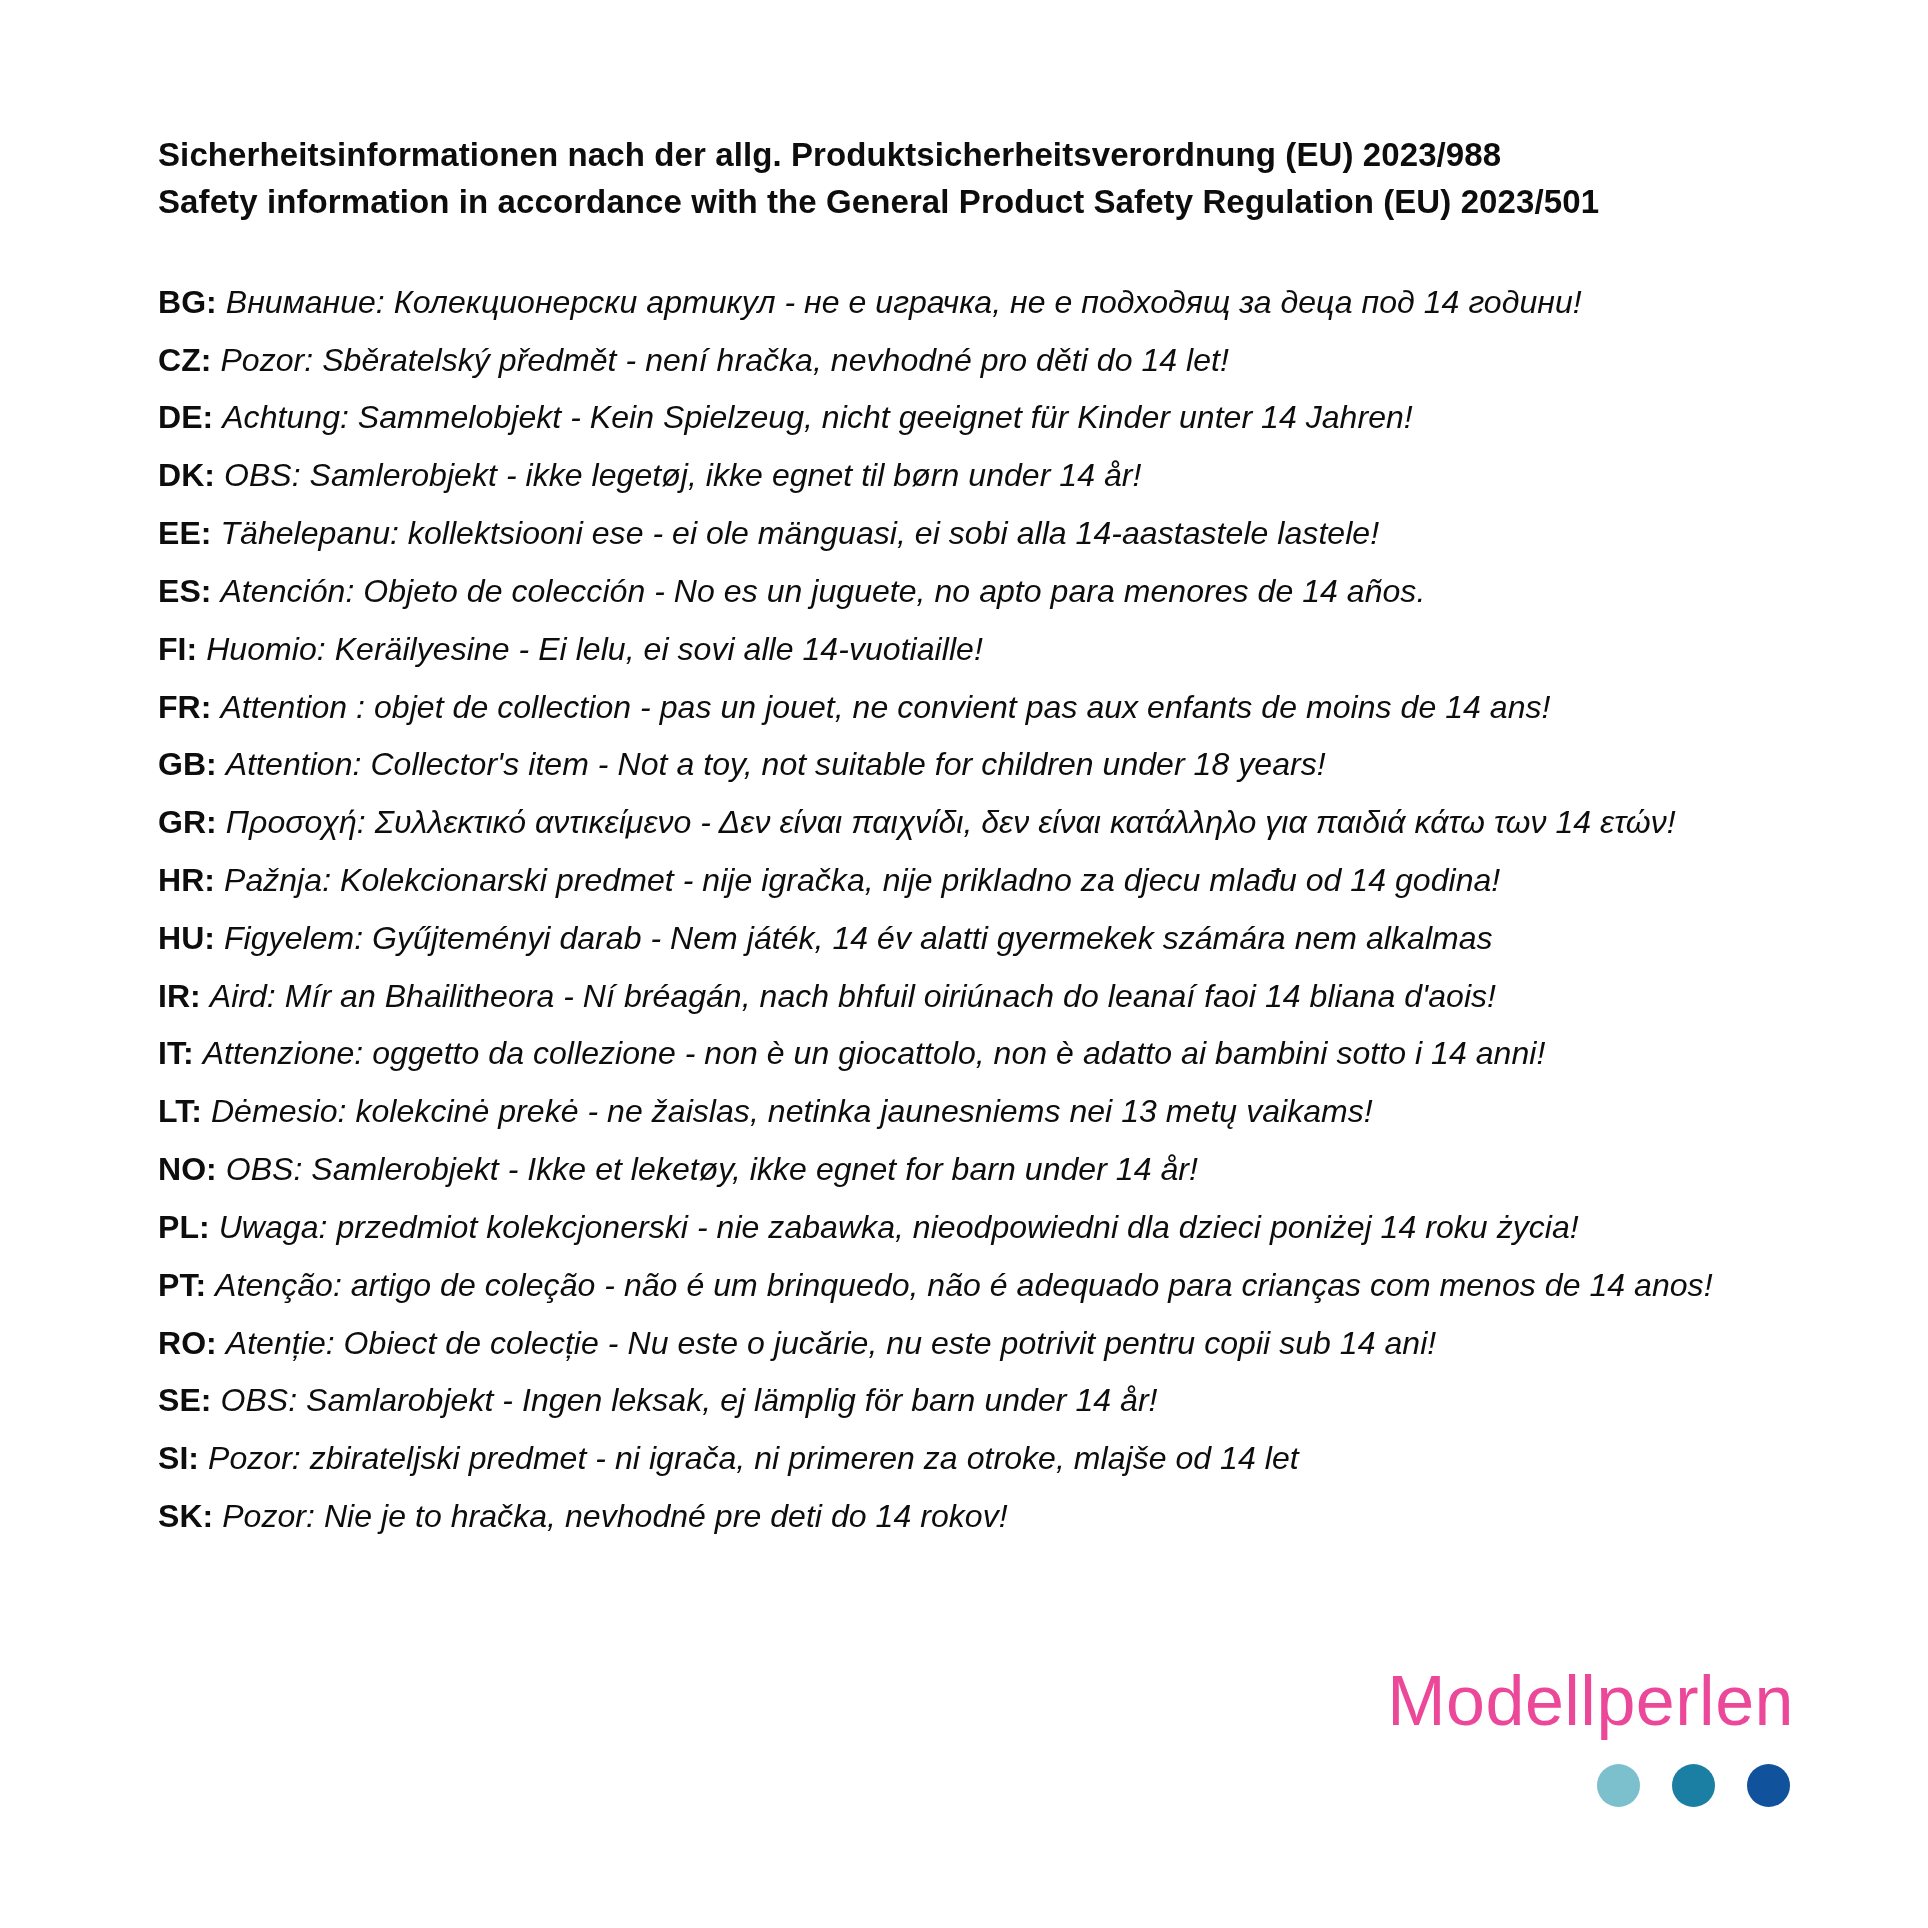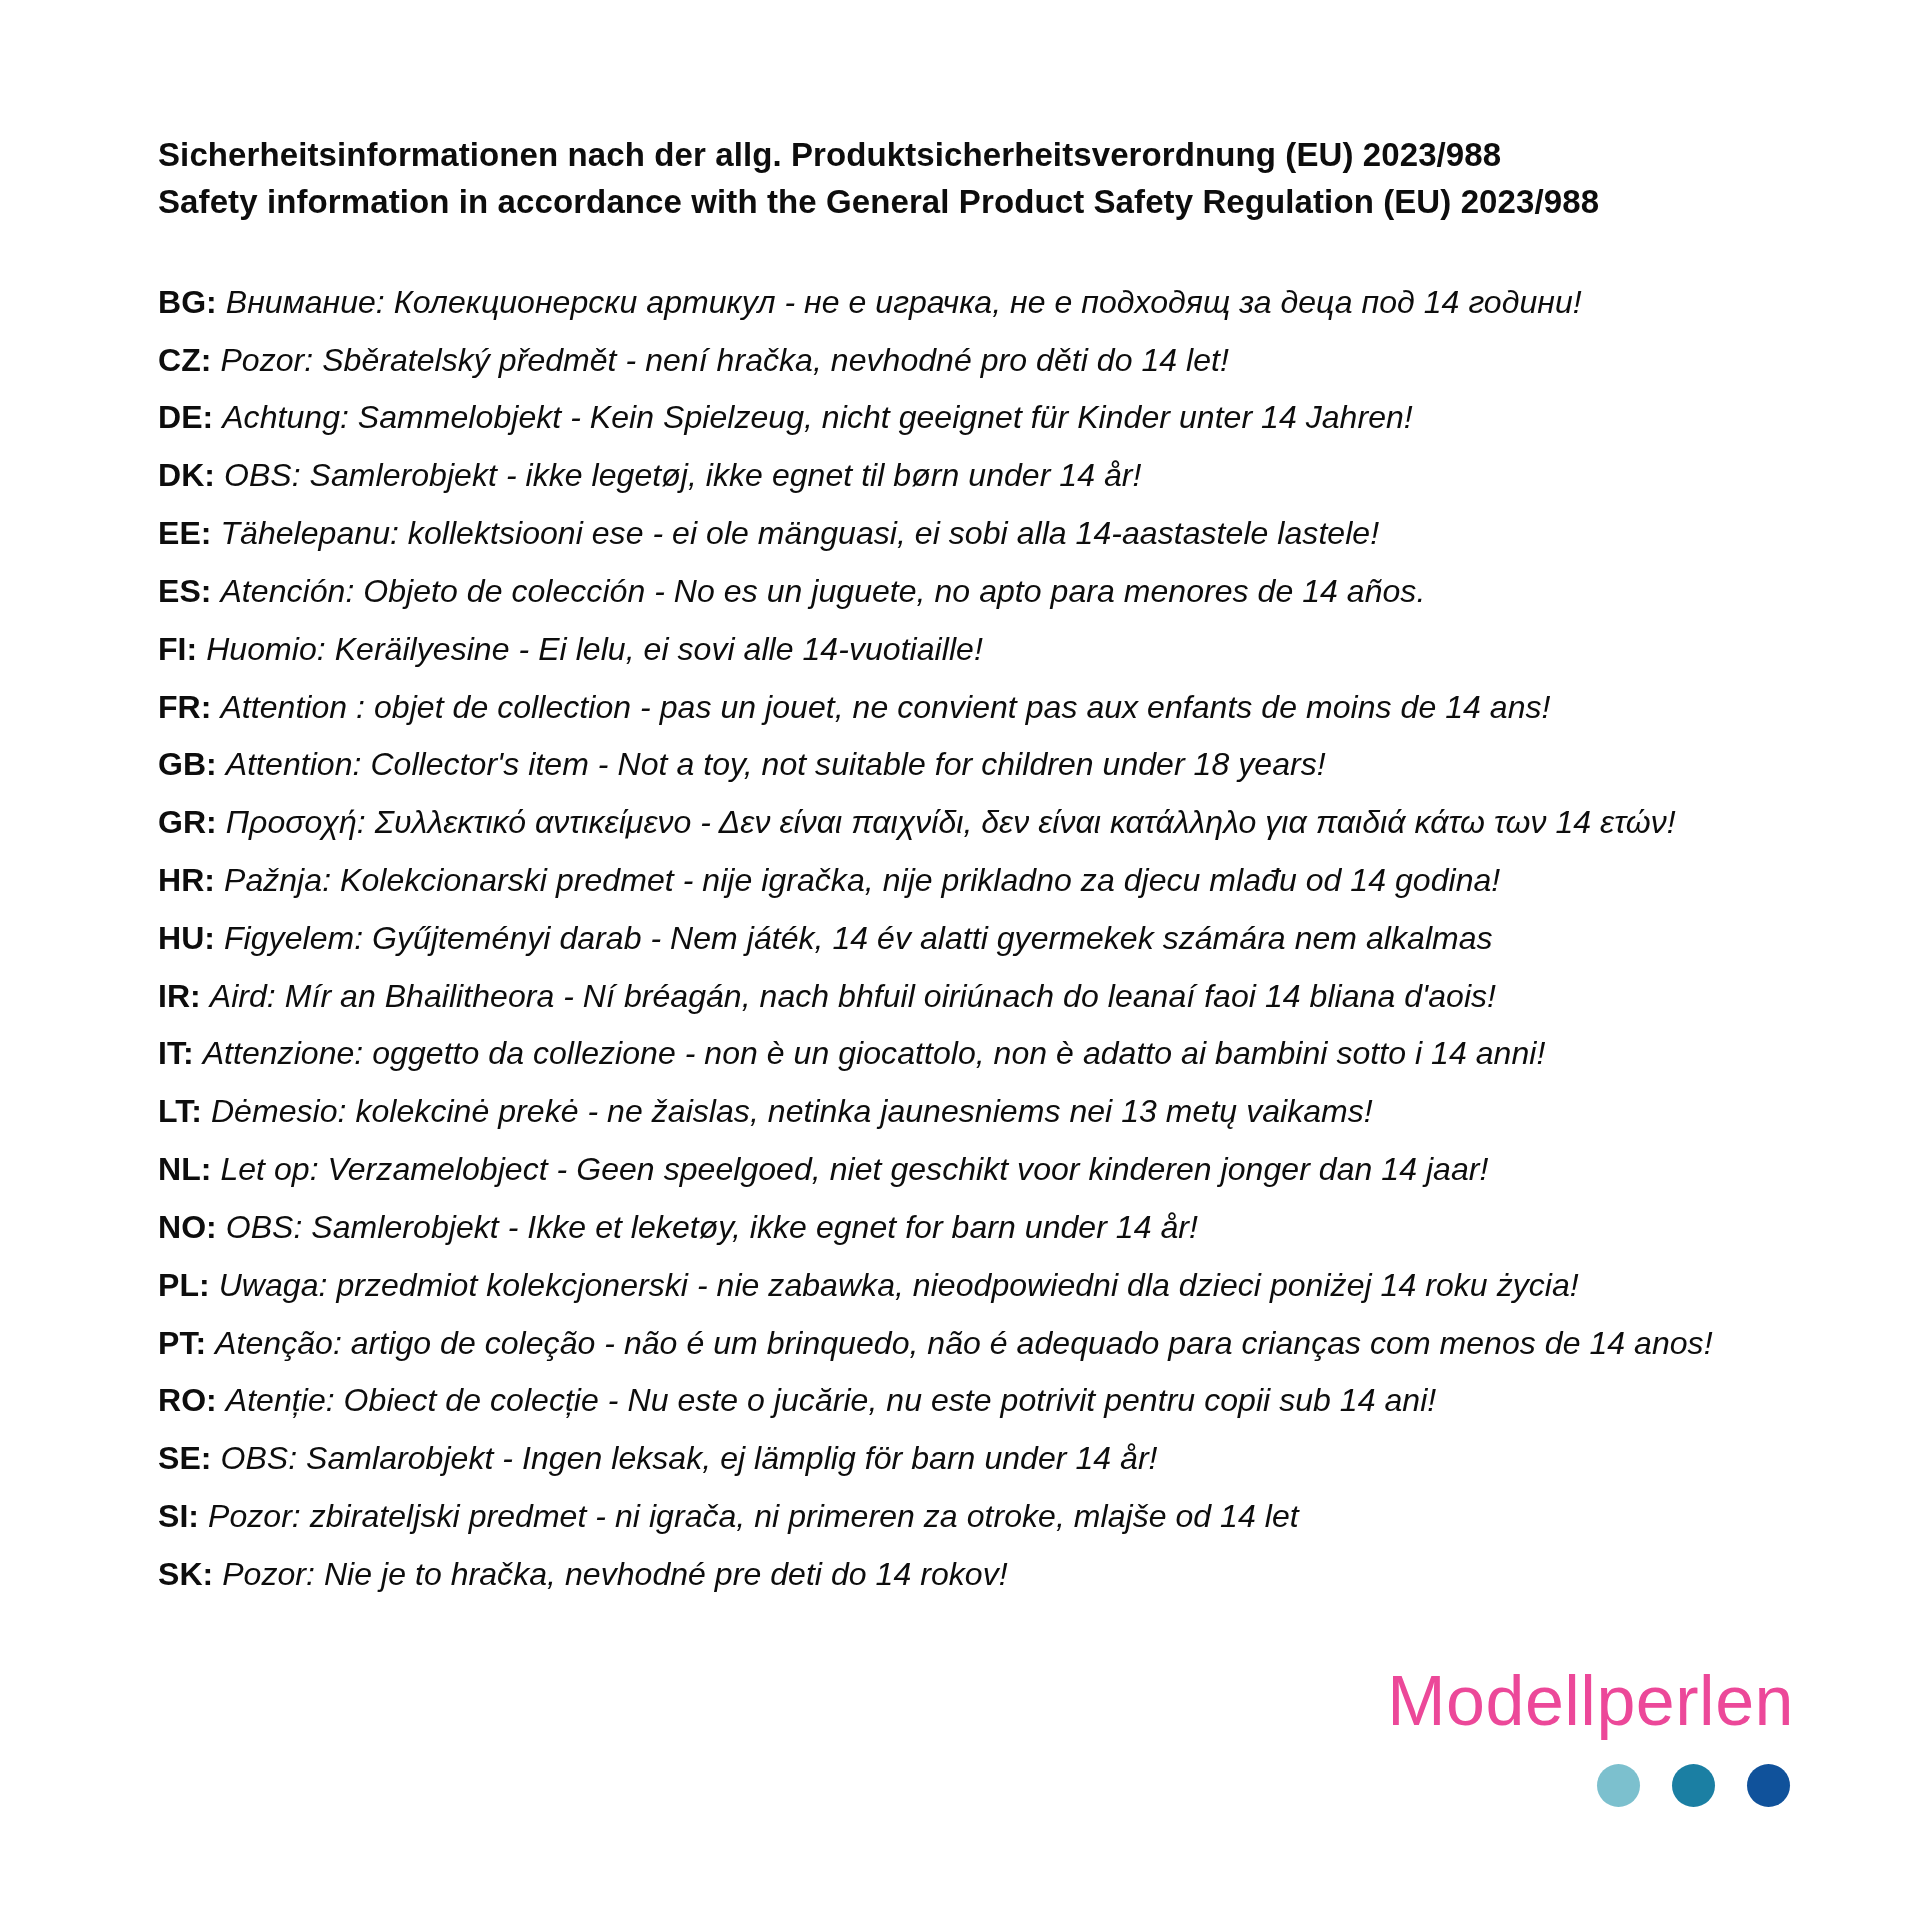--- a/index.html
+++ b/index.html
@@ -82,21 +82,21 @@
   .dot-2 { background: #1b7fa3; }
   .dot-3 { background: #10529b; }
 </style>
 </head>
 <body>
 
 <div class="page">
 
   <div class="heading">
     <span class="line">Sicherheitsinformationen nach der allg. Produktsicherheitsverordnung (EU) 2023/988</span>
-    <span class="line">Safety information in accordance with the General Product Safety Regulation (EU) 2023/988</span>
+    <span class="line">Safety information in accordance with the General Product Safety Regulation (EU) 2023/501</span>
   </div>
 
   <div class="lang-list">
 
     <p class="lang-entry"><span class="lang-code">BG:</span> <span class="lang-text">Внимание: Колекционерски артикул - не е играчка, не е подходящ за деца под 14 години!</span></p>
 
     <p class="lang-entry"><span class="lang-code">CZ:</span> <span class="lang-text">Pozor: Sběratelský předmět - není hračka, nevhodné pro děti do 14 let!</span></p>
 
     <p class="lang-entry"><span class="lang-code">DE:</span> <span class="lang-text">Achtung: Sammelobjekt - Kein Spielzeug, nicht geeignet für Kinder unter 14 Jahren!</span></p>
 
@@ -118,21 +118,20 @@
 
     <p class="lang-entry"><span class="lang-code">HU:</span> <span class="lang-text">Figyelem: Gyűjteményi darab - Nem játék, 14 év alatti gyermekek számára nem alkalmas</span></p>
 
     <p class="lang-entry"><span class="lang-code">IR:</span> <span class="lang-text">Aird: Mír an Bhailitheora - Ní bréagán, nach bhfuil oiriúnach do leanaí faoi 14 bliana d'aois!</span></p>
 
     <p class="lang-entry"><span class="lang-code">IT:</span> <span class="lang-text">Attenzione: oggetto da collezione - non è un giocattolo, non è adatto ai bambini sotto i 14 anni!</span></p>
 
     <p class="lang-entry"><span class="lang-code">LT:</span> <span class="lang-text">Dėmesio: kolekcinė prekė - ne žaislas, netinka jaunesniems nei 13 metų vaikams!</span></p>
 
 
-    <p class="lang-entry"><span class="lang-code">NL:</span> <span class="lang-text">Let op: Verzamelobject - Geen speelgoed, niet geschikt voor kinderen jonger dan 14 jaar!</span></p>
 
     <p class="lang-entry"><span class="lang-code">NO:</span> <span class="lang-text">OBS: Samlerobjekt - Ikke et leketøy, ikke egnet for barn under 14 år!</span></p>
 
     <p class="lang-entry"><span class="lang-code">PL:</span> <span class="lang-text">Uwaga: przedmiot kolekcjonerski - nie zabawka, nieodpowiedni dla dzieci poniżej 14 roku życia!</span></p>
 
     <p class="lang-entry"><span class="lang-code">PT:</span> <span class="lang-text">Atenção: artigo de coleção - não é um brinquedo, não é adequado para crianças com menos de 14 anos!</span></p>
 
     <p class="lang-entry"><span class="lang-code">RO:</span> <span class="lang-text">Atenție: Obiect de colecție - Nu este o jucărie, nu este potrivit pentru copii sub 14 ani!</span></p>
 
     <p class="lang-entry"><span class="lang-code">SE:</span> <span class="lang-text">OBS: Samlarobjekt - Ingen leksak, ej lämplig för barn under 14 år!</span></p>

